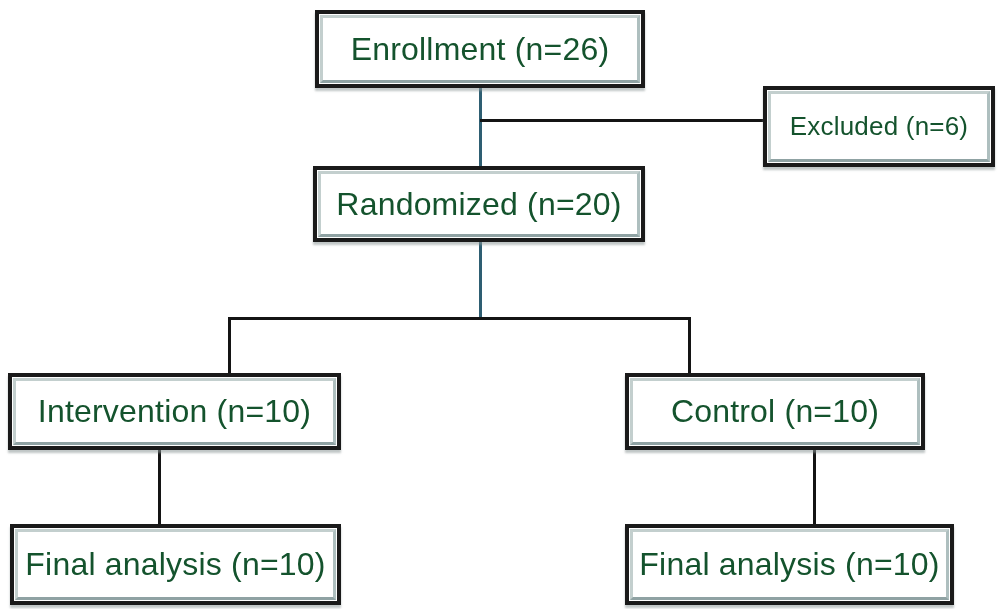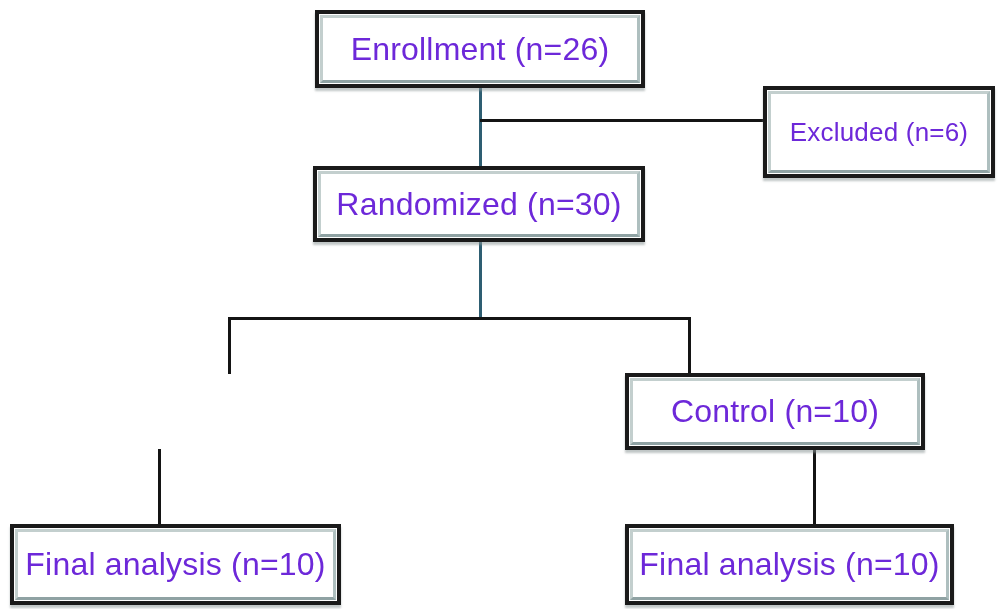--- a/index.html
+++ b/index.html
@@ -27,39 +27,39 @@
     top: 1px; left: 1px; right: 1px; bottom: 1px;
     border: 3px solid #c3cfce;
     border-bottom-color: #8fa2a3;
     border-right-color: #aebfbf;
     background: #ffffff;
     display: flex;
     align-items: center;
     justify-content: center;
   }
   .node .label {
-    color: #6d28d9;
+    color: #14532d;
     font-size: 32px;
     white-space: nowrap;
     letter-spacing: 0.2px;
   }
   .node.small .label {
     font-size: 26px;
   }
   .line {
     position: absolute;
     background: #141414;
   }
   .line.stem {
     background: #2e5e72;
   }
 
   
   #node-enrollment   { left: 315px; top: 10px;  width: 330px; height: 78px; }
-  #node-excluded     { left: 763px; top: 86px;  width: 232px; height: 92px; }
+  #node-excluded     { left: 763px; top: 86px;  width: 232px; height: 81px; }
   #node-randomized   { left: 313px; top: 166px; width: 332px; height: 76px; }
   #node-intervention { left: 8px;   top: 373px; width: 333px; height: 77px; }
   #node-control      { left: 625px; top: 373px; width: 300px; height: 77px; }
   #node-final-left   { left: 10px;  top: 524px; width: 331px; height: 81px; }
   #node-final-right  { left: 625px; top: 524px; width: 329px; height: 81px; }
 
   
   #stem-enroll-random   { left: 479px; top: 86px;  width: 3px;   height: 81px; }
   #line-to-excluded     { left: 480px; top: 119px; width: 283px; height: 3px; }
   #stem-random-branch   { left: 479px; top: 241px; width: 3px;   height: 78px; }
@@ -90,24 +90,29 @@
   </div>
 
   <div class="node small" id="node-excluded">
     <div class="bevel">
       <span class="label">Excluded (n=6)</span>
     </div>
   </div>
 
   <div class="node" id="node-randomized">
     <div class="bevel">
-      <span class="label">Randomized (n=30)</span>
+      <span class="label">Randomized (n=20)</span>
     </div>
   </div>
 
+  <div class="node" id="node-intervention">
+    <div class="bevel">
+      <span class="label">Intervention (n=10)</span>
+    </div>
+  </div>
 
   <div class="node" id="node-control">
     <div class="bevel">
       <span class="label">Control (n=10)</span>
     </div>
   </div>
 
   <div class="node" id="node-final-left">
     <div class="bevel">
       <span class="label">Final analysis (n=10)</span>

